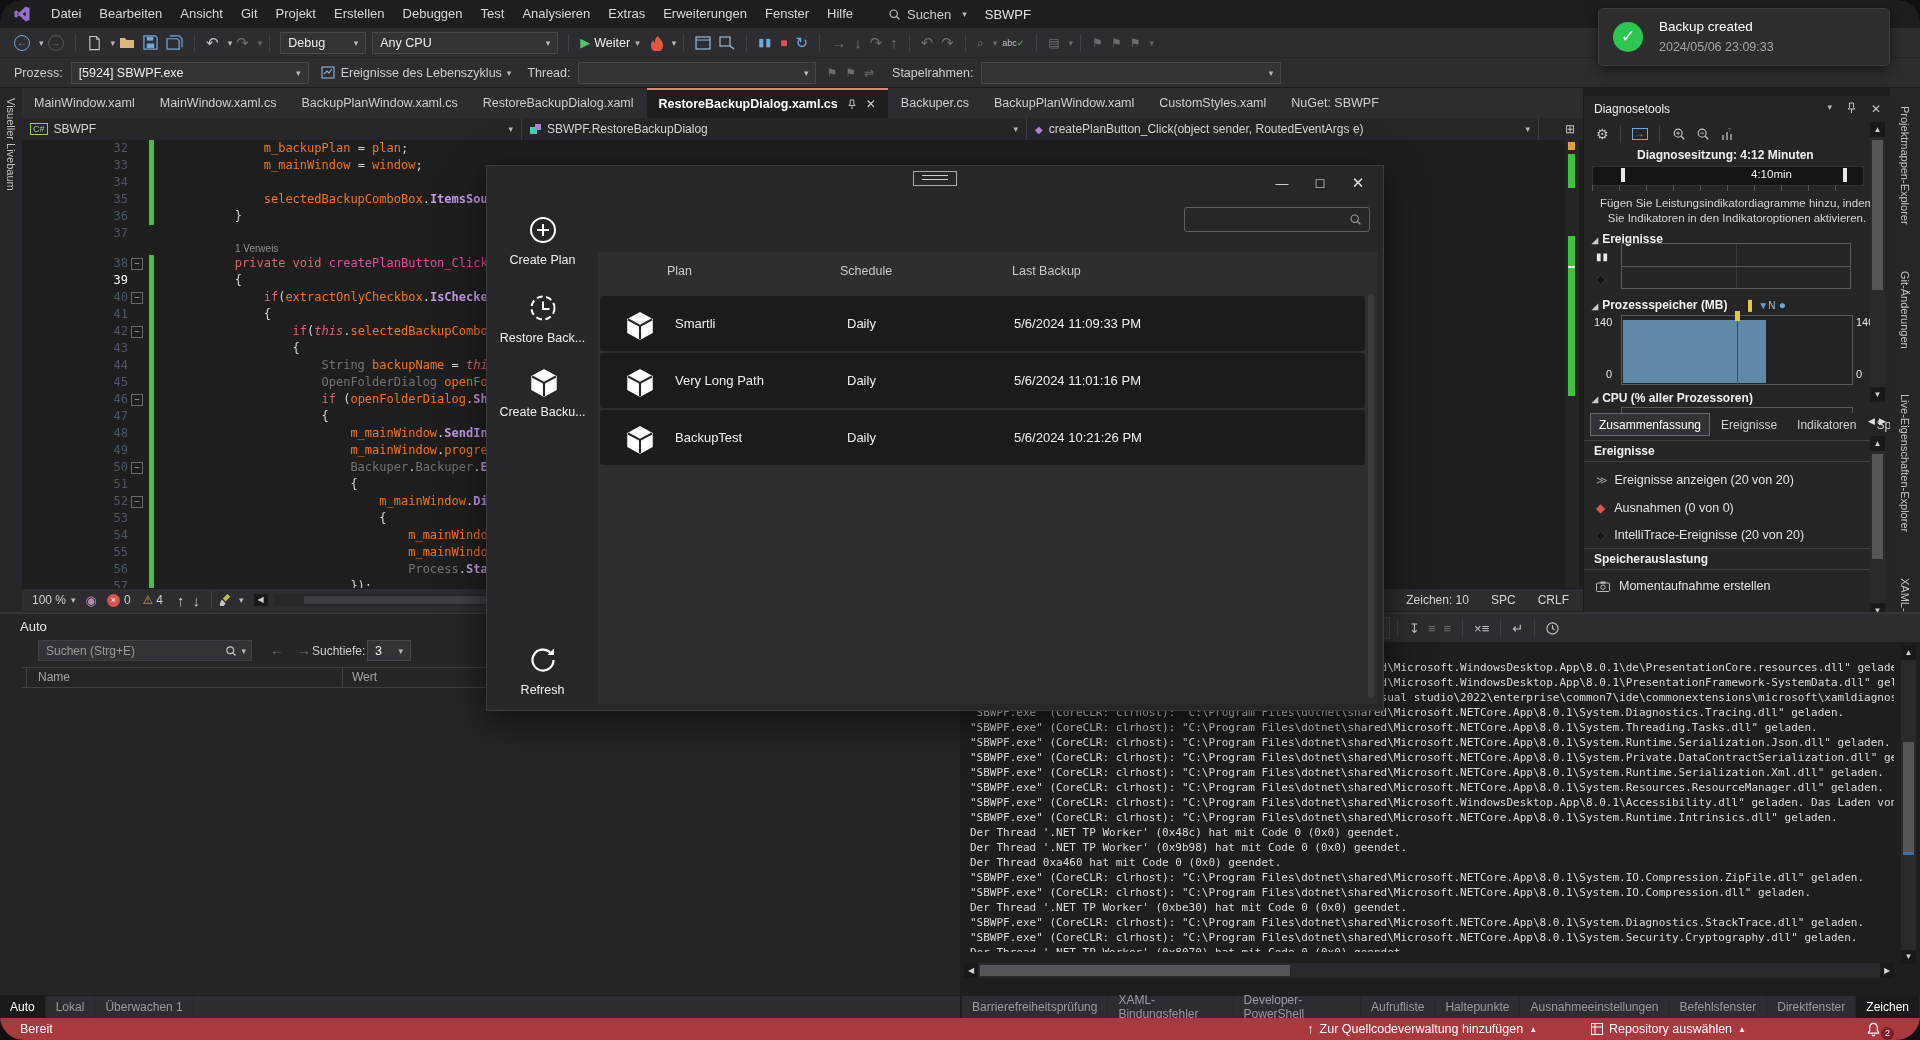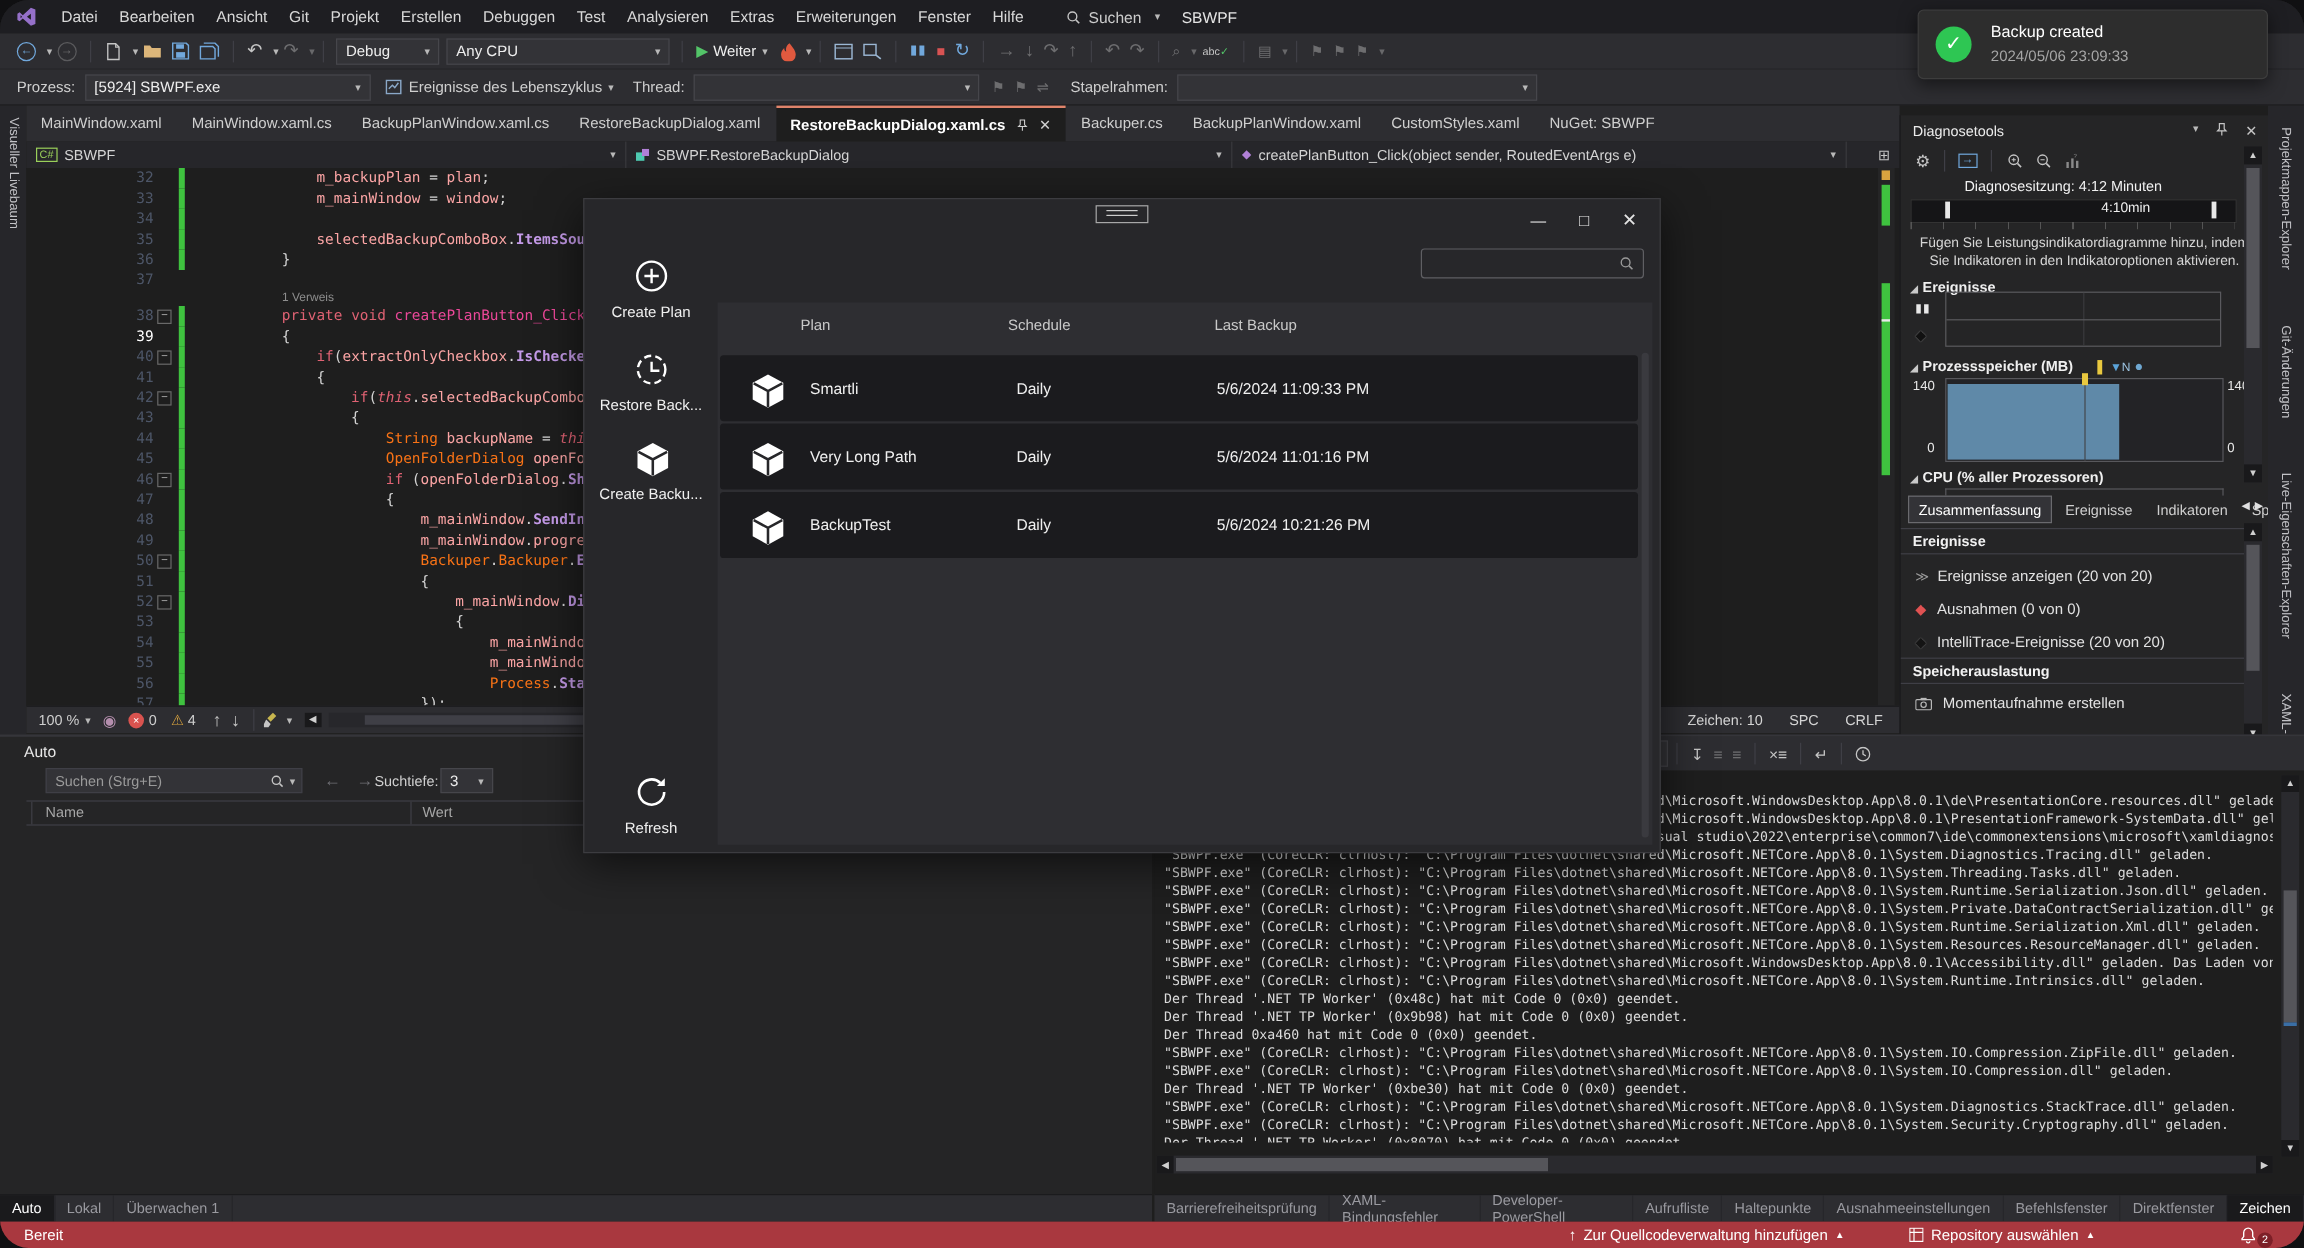--- a/index.html
+++ b/index.html
@@ -38,22 +38,22 @@
   
   #code{left:22px;top:140px;width:1561px;height:448px;background:#1e1e1e;overflow:hidden;font-family:"DejaVu Sans Mono",monospace;font-size:12px;}
   .cl-row{position:relative;height:17px;line-height:17px;white-space:pre;}
   .cl-lens{position:relative;height:13px;line-height:13px;}
   .cl-num{position:absolute;left:40px;width:66px;text-align:right;color:#4d5668;}
   .cl-num.cur{color:#ffffff;}
   .cl-bar{position:absolute;left:127px;width:5px;top:0;bottom:0;background:#3fc23f;}
   .cl-fold{position:absolute;left:109px;top:3px;width:10px;height:10px;border:1px solid #696969;color:#a8a8a8;font-size:9px;line-height:9px;text-align:center;background:#1e1e1e;}
   .cl-text{position:absolute;left:155px;white-space:pre;}
   .lens-text{position:absolute;left:213px;color:#8e8e8e;font-family:"Liberation Sans",sans-serif;font-size:10px;}
-  .ck{color:#df6273;} .cth{color:#df6273;font-style:italic;margin-top:28px;} .ci{color:#fca5a5;margin-top:10px;}
-  .cm{color:#c49ae8;font-weight:bold;} .ct{color:#f97316;text-align:center;} .cp{color:#d4d4d4;} .cf{color:#ec4899;}
+  .ck{color:#df6273;} .cth{color:#df6273;font-style:italic;margin-top:28px;} .ci{color:#f97316;margin-top:10px;}
+  .cm{color:#c49ae8;font-weight:bold;} .ct{color:#737373;text-align:center;} .cp{color:#d4d4d4;} .cf{color:#ec4899;}
   #annot{left:1565px;top:140px;width:14px;height:448px;background:#252526;}
   .mark{position:absolute;left:3px;width:7px;}
 
   
   #edstatus{left:22px;top:588px;width:1561px;height:22px;background:#2d2d31;border-top:1px solid #1b1b1d;display:flex;align-items:center;font-size:12px;color:#cfcfcf;}
   .errball{width:13px;height:13px;border-radius:50%;background:#d9534f;color:#fff;font-size:9px;line-height:13px;text-align:center;margin-right:4px;}
   .warntri{color:#d9a33f;font-size:12px;margin-right:3px;}
   #edscroll{flex:1;height:12px;background:#27272b;margin:0 6px;position:relative;}
   #edscroll .thumb{position:absolute;left:30px;width:780px;top:2px;height:8px;background:#3f3f46;}
   #edright{display:flex;gap:22px;margin-right:14px;color:#d4d4d4;}
@@ -76,21 +76,21 @@
             font-family:"DejaVu Sans Mono",monospace;font-size:11px;line-height:15px;color:#dcdcdc;white-space:pre;}
   .oscroll-v{position:absolute;right:4px;top:32px;width:15px;height:318px;background:#2a2a2e;}
   .oscroll-h{position:absolute;left:2px;bottom:40px;height:15px;right:26px;background:#2a2a2e;}
   .sbtn{position:absolute;background:#19191b;color:#d0d0d0;font-size:8px;text-align:center;}
   .sthumb{position:absolute;background:#55555a;}
 
   
   #dock{left:1583px;top:96px;width:307px;height:522px;background:#252526;border-left:1px solid #1b1b1d;font-size:12px;}
   #dock .hdr{position:absolute;left:0;top:0;right:0;height:26px;display:flex;align-items:center;padding:0 10px;color:#ececec;box-sizing:border-box;}
   #dtools{position:absolute;left:8px;top:28px;display:flex;align-items:center;height:20px;}
-  #dsession{position:absolute;left:10px;top:52px;font-weight:normal;color:#f0f0f0;padding-left:43px;}
+  #dsession{position:absolute;left:10px;top:52px;font-weight:bold;color:#f0f0f0;padding-left:43px;}
   #dtimeline{position:absolute;left:8px;top:70px;width:270px;height:18px;background:#151517;border:1px solid #333;}
   #dticks{position:absolute;left:8px;top:89px;width:270px;height:6px;
           background:repeating-linear-gradient(to right,#555 0 1px,transparent 1px 27px);}
   .tlmark{position:absolute;top:1px;width:4px;height:14px;background:#e8e8e8;}
   #dhint{position:absolute;left:10px;top:100px;width:286px;color:#d6d6d6;font-size:11.5px;line-height:15px;text-align:center;}
   .dsec{position:absolute;left:8px;font-weight:bold;color:#f0f0f0;font-size:12px;}
   .tri{color:#c9c9c9;font-size:8px;margin-right:4px;}
   #devbox{position:absolute;left:37px;top:147px;width:228px;height:44px;border:1px solid #5a5a5e;}
   #devbox .mid{position:absolute;left:50%;top:0;bottom:0;width:1px;background:#3a3a3e;}
   #devbox .hline{position:absolute;left:0;right:0;top:50%;height:1px;background:#5a5a5e;}

